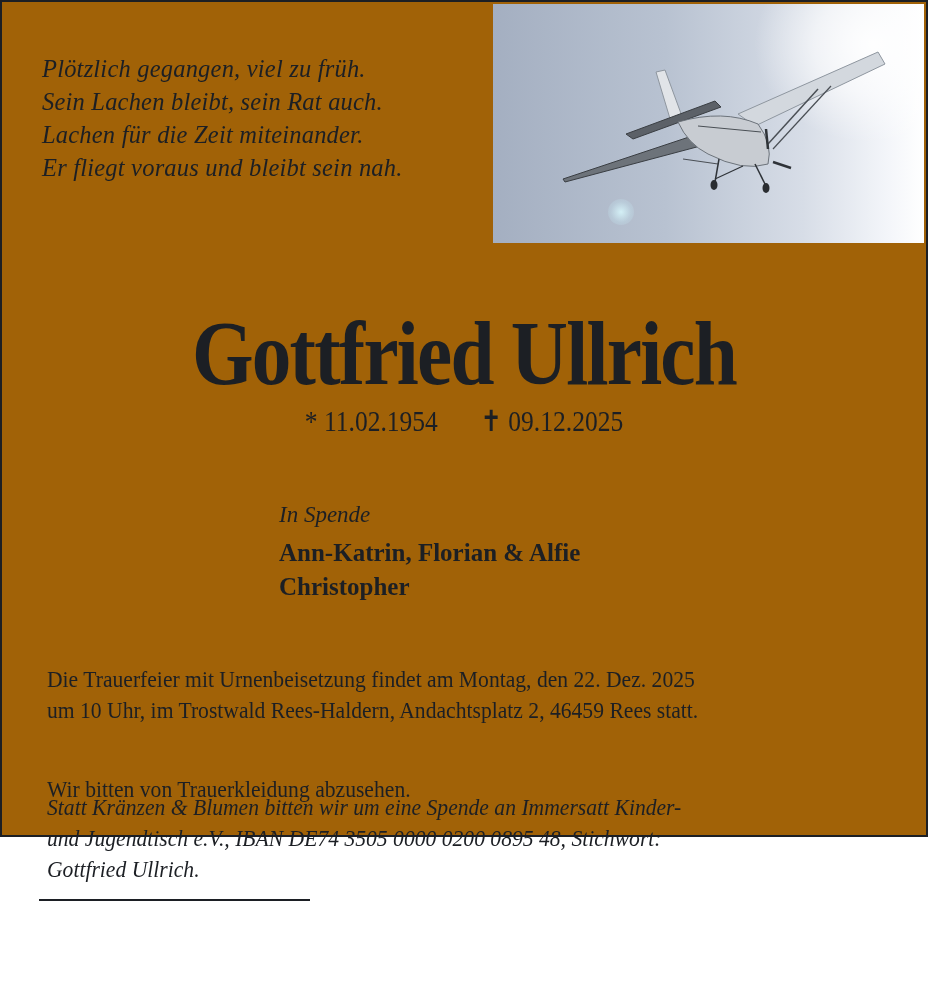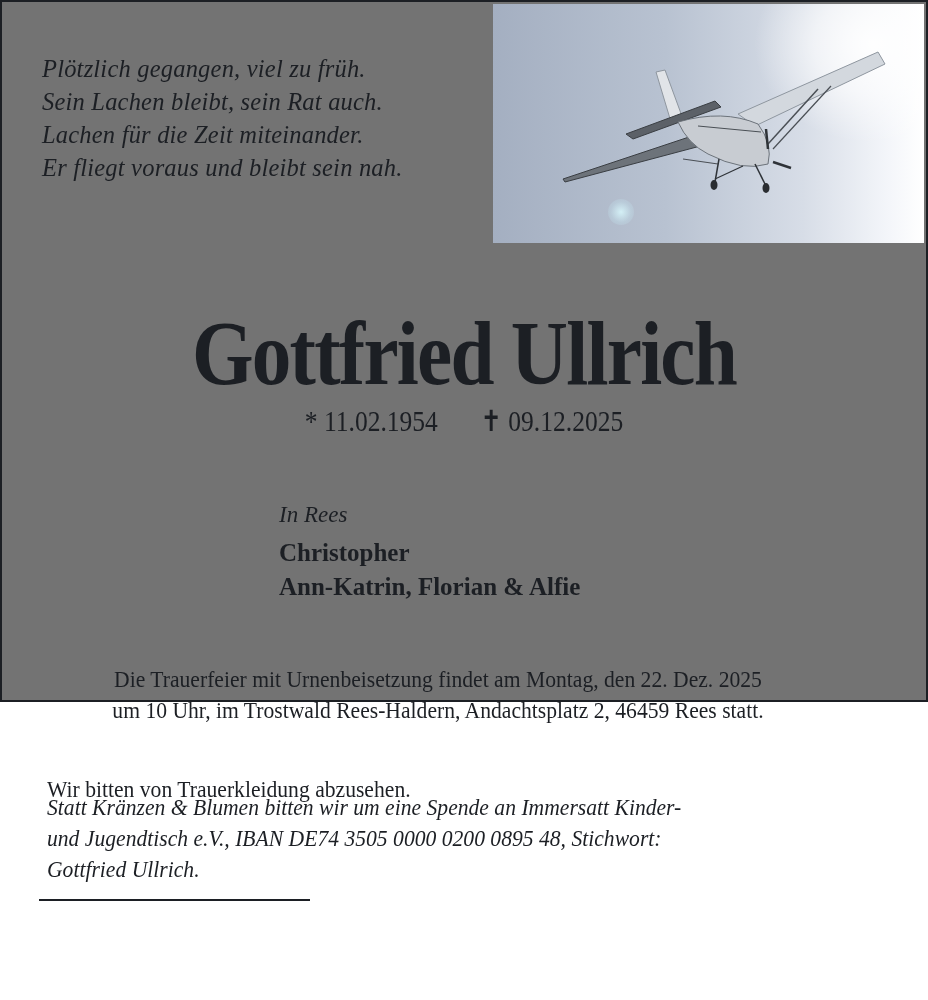--- a/index.html
+++ b/index.html
@@ -1,19 +1,19 @@
 <!DOCTYPE html>
 <html><head>
 <meta charset="utf-8">
 <style>
   html, body { margin: 0; padding: 0; background: #ffffff; }
   body { width: 928px; height: 1000px; position: relative; overflow: hidden; }
   .frame {
-    position: absolute; left: 0; top: 0; width: 928px; height: 702px;
-    box-sizing: border-box; border: 2px solid #1c1f24; background: #737373;
+    position: absolute; left: 0; top: 0; width: 928px; height: 837px;
+    box-sizing: border-box; border: 2px solid #1c1f24; background: #a16207;
   }
   .serif { font-family: "Liberation Serif", "DejaVu Serif", serif; color: #1c1f24; }
   .poem {
     position: absolute; left: 40px; top: 50px;
     font-style: italic; font-size: 24.5px; line-height: 33px; letter-spacing: 0.2px;
   }
   .poem div { white-space: nowrap; }
   .photo {
     position: absolute; left: 491px; top: 2px; width: 431px; height: 239px; overflow: hidden;
     background: linear-gradient(90deg, #a4afc1 0%, #b8c2d1 40%, #d7dde7 72%, #f4f6fa 92%, #ffffff 100%);
@@ -35,21 +35,21 @@
     position: absolute; left: 0; right: 0; top: 402px; text-align: center;
     font-size: 29px; line-height: 34px; transform: scaleX(0.88);
   }
   .dates .gap { display: inline-block; width: 34px; }
   .family { position: absolute; left: 277px; top: 498px; }
   .family .intro { font-style: italic; font-size: 23px; line-height: 30px; }
   .family .line { font-weight: bold; font-size: 25px; line-height: 34px; white-space: nowrap; }
   .family .intro + .line { margin-top: 6px; }
   .text { position: absolute; left: 45px; width: 850px; font-size: 23.5px; line-height: 31px; }
   .text div { white-space: nowrap; transform: scaleX(0.92); transform-origin: 0 50%; }
-  .p1 { top: 662px; text-align: center; }
+  .p1 { top: 662px; }
   .p2 { top: 772px; }
   .p3 { top: 790px; font-style: italic; }
   .rule { position: absolute; left: 37px; top: 897px; width: 271px; height: 2px; background: #1c1f24; }
   .p4 { top: 918px; }
 </style>
 </head>
 <body>
 
 <div class="frame serif">
 
@@ -95,23 +95,23 @@
 
   <div class="dates">
     <span>*</span>
     <span>11.02.1954</span>
     <span class="gap"></span>
     <span>✝</span>
     <span>09.12.2025</span>
   </div>
 
   <div class="family">
-    <div class="intro">In Rees</div>
+    <div class="intro">In Spende</div>
+    <div class="line">Ann-Katrin, Florian &amp; Alfie</div>
     <div class="line">Christopher</div>
-    <div class="line">Ann-Katrin, Florian &amp; Alfie</div>
   </div>
 
   <div class="text p1">
     <div>Die Trauerfeier mit Urnenbeisetzung findet am Montag, den 22. Dez. 2025</div>
     <div>um 10 Uhr, im Trostwald Rees-Haldern, Andachtsplatz 2, 46459 Rees statt.</div>
   </div>
 
   <div class="text p2">
     <div>Wir bitten von Trauerkleidung abzusehen.</div>
   </div>

